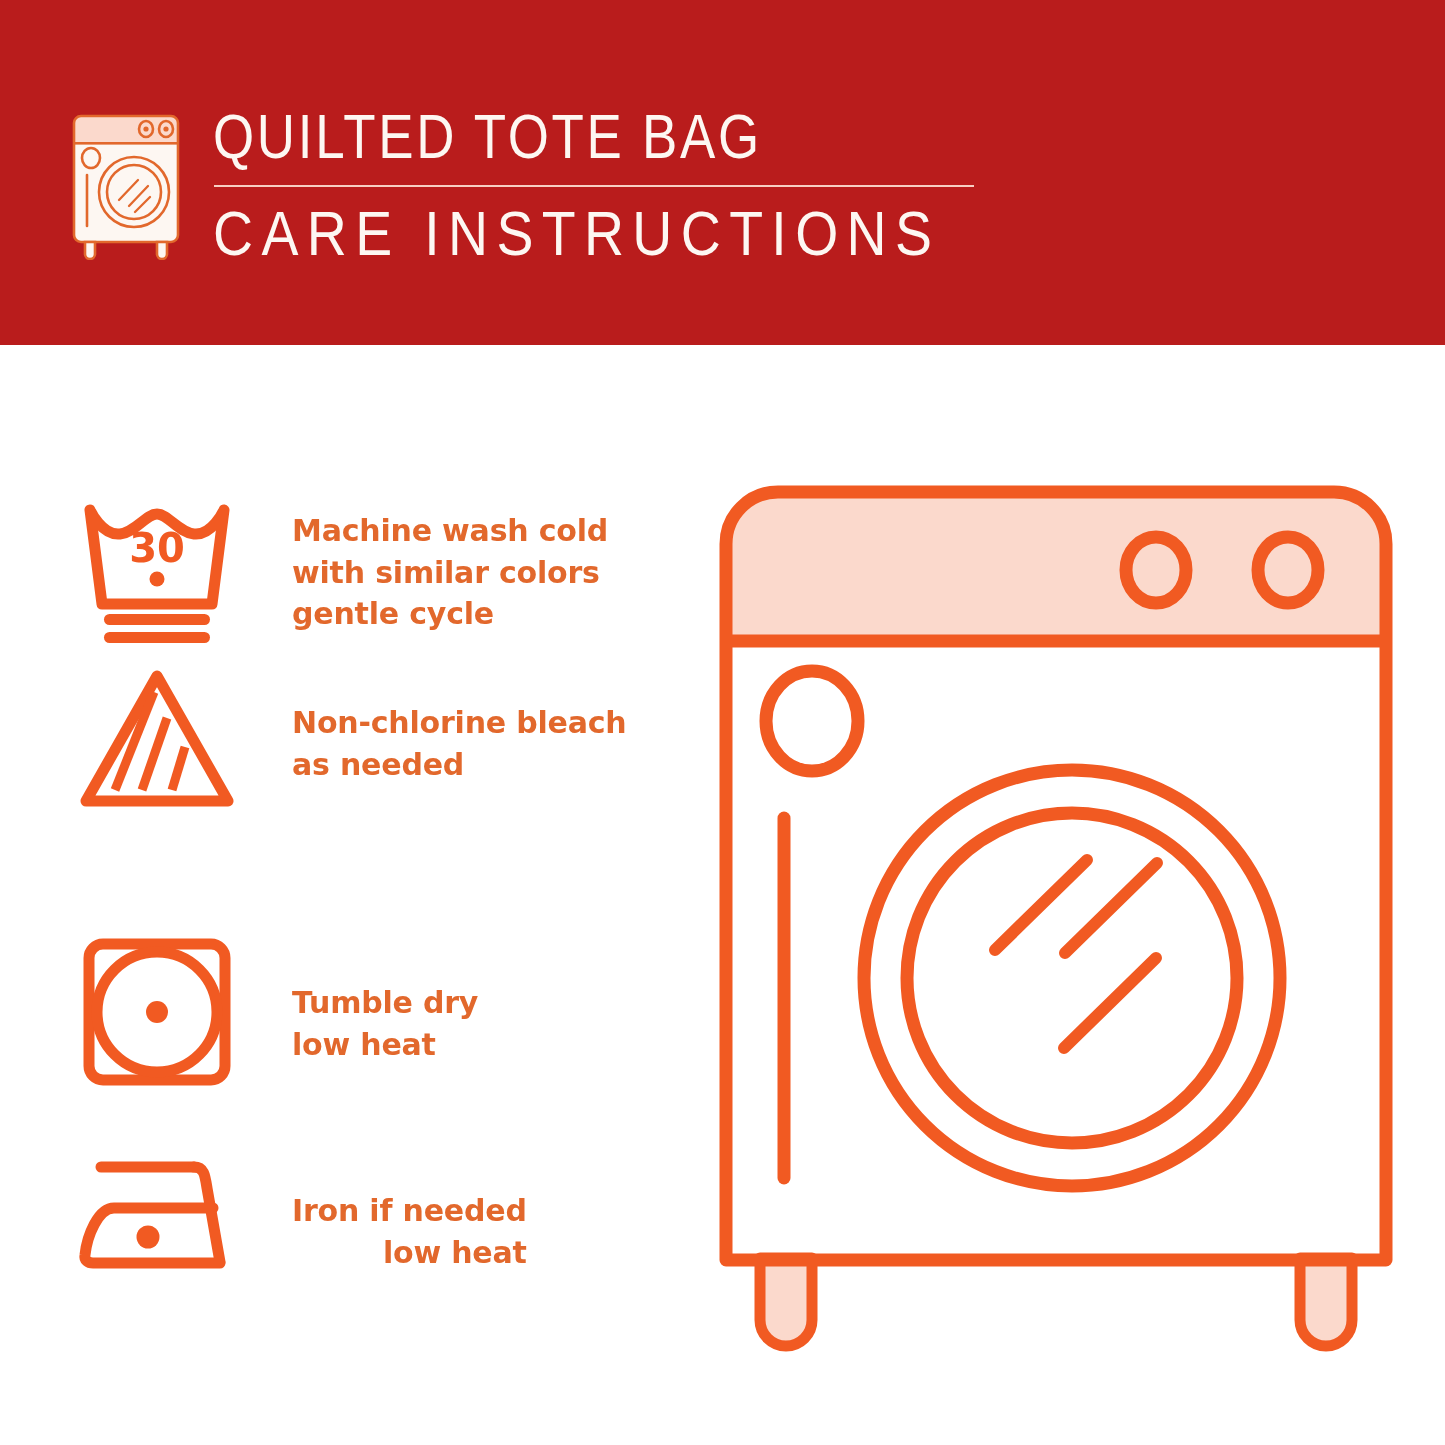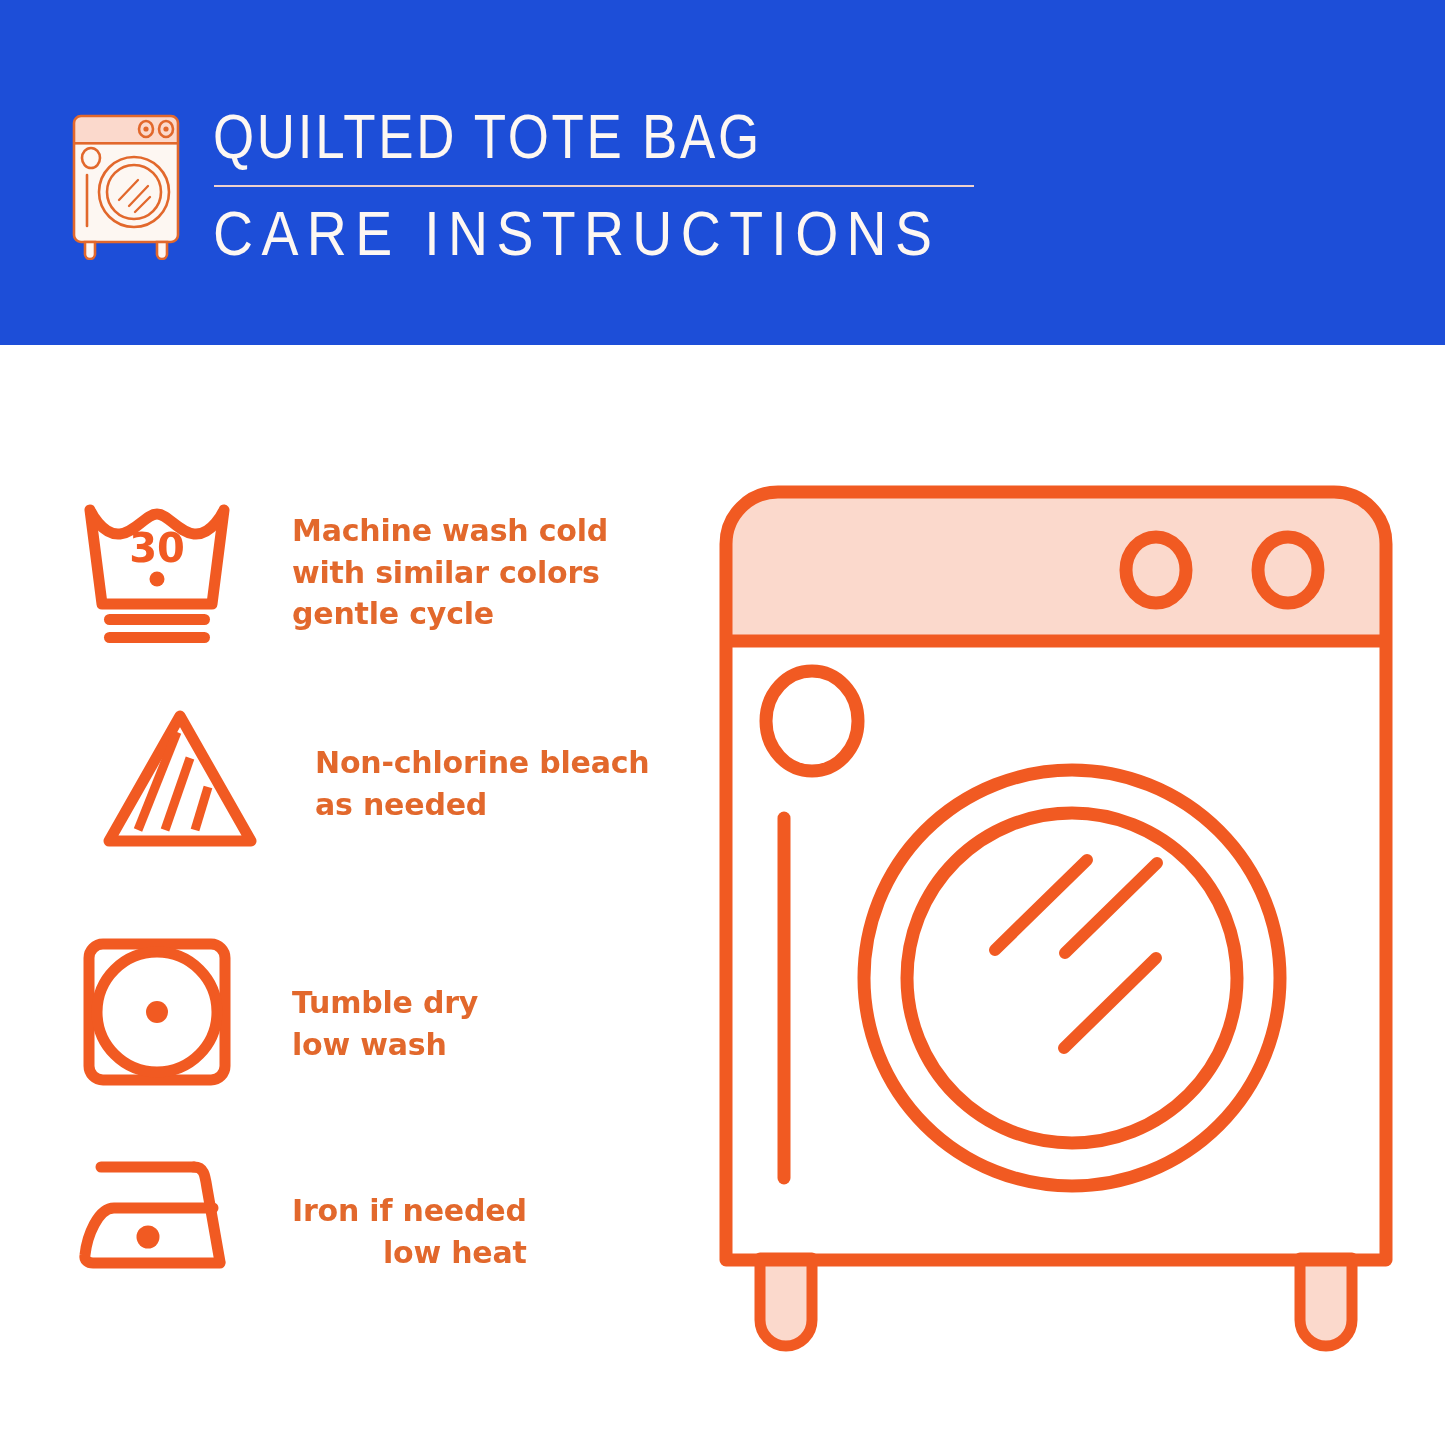--- a/index.html
+++ b/index.html
@@ -18,21 +18,21 @@
     overflow: hidden;
   }
 
   
   #header-band {
     position: absolute;
     left: 0;
     top: 0;
     width: 1445px;
     height: 345px;
-    background: #1d4ed8;
+    background: #b91c1c;
   }
   #header-logo {
     position: absolute;
     left: 62px;
     top: 100px;
     width: 128px;
     height: 160px;
   }
   #header-text-block {
     position: absolute;
@@ -80,21 +80,21 @@
   }
 
   
   .care-row {
     position: absolute;
     left: 0;
     width: 700px;
     height: 170px;
   }
   #care-row-0 { top: 492px; }
-  #care-row-1 { top: 702px; margin-left: 23px; }
+  #care-row-1 { top: 662px; }
   #care-row-2 { top: 932px; }
   #care-row-3 { top: 1150px; }
 
   .care-symbol {
     position: absolute;
     left: 72px;
     top: 0;
     width: 170px;
     height: 160px;
   }
@@ -211,21 +211,21 @@
       <svg viewBox="0 0 170 160" width="170" height="160" xmlns="http://www.w3.org/2000/svg">
 
         <rect x="17" y="12" width="136" height="136" rx="14" ry="14" fill="none" stroke="#F15A22" stroke-width="11"></rect>
 
         <circle cx="85" cy="80" r="60" fill="none" stroke="#F15A22" stroke-width="11"></circle>
 
         <circle cx="85" cy="80" r="11" fill="#F15A22"></circle>
       </svg>
     </div>
     <div class="care-label" id="care-label-2">Tumble dry
-low wash</div>
+low heat</div>
   </div>
 
   <div class="care-row" id="care-row-3">
     <div class="care-symbol">
       <svg viewBox="0 0 170 160" width="170" height="160" xmlns="http://www.w3.org/2000/svg">
 
         <path d="M29 17 L122 17" fill="none" stroke="#F15A22" stroke-width="11" stroke-linecap="round"></path>
 
         <path d="M122 17 C132 17 133 25 135 38 L148 112" fill="none" stroke="#F15A22" stroke-width="11" stroke-linecap="round" stroke-linejoin="round"></path>
 

